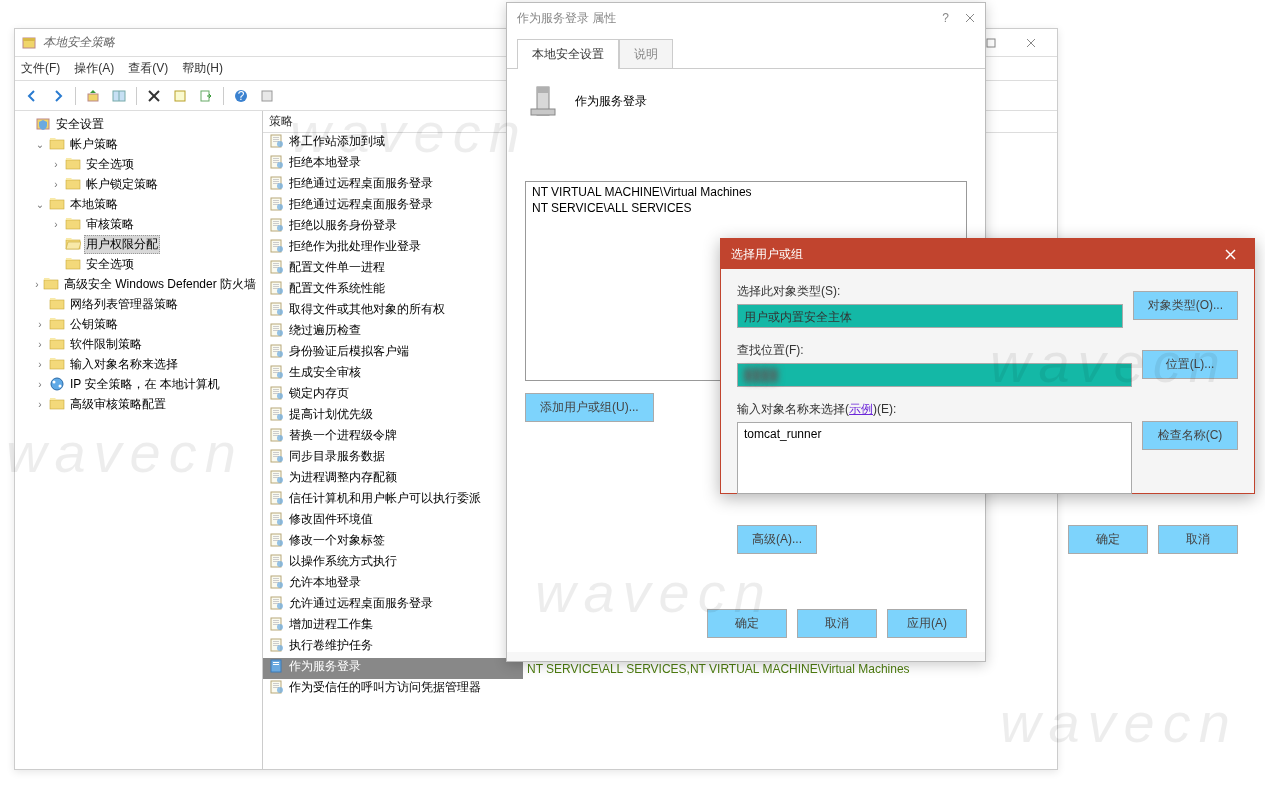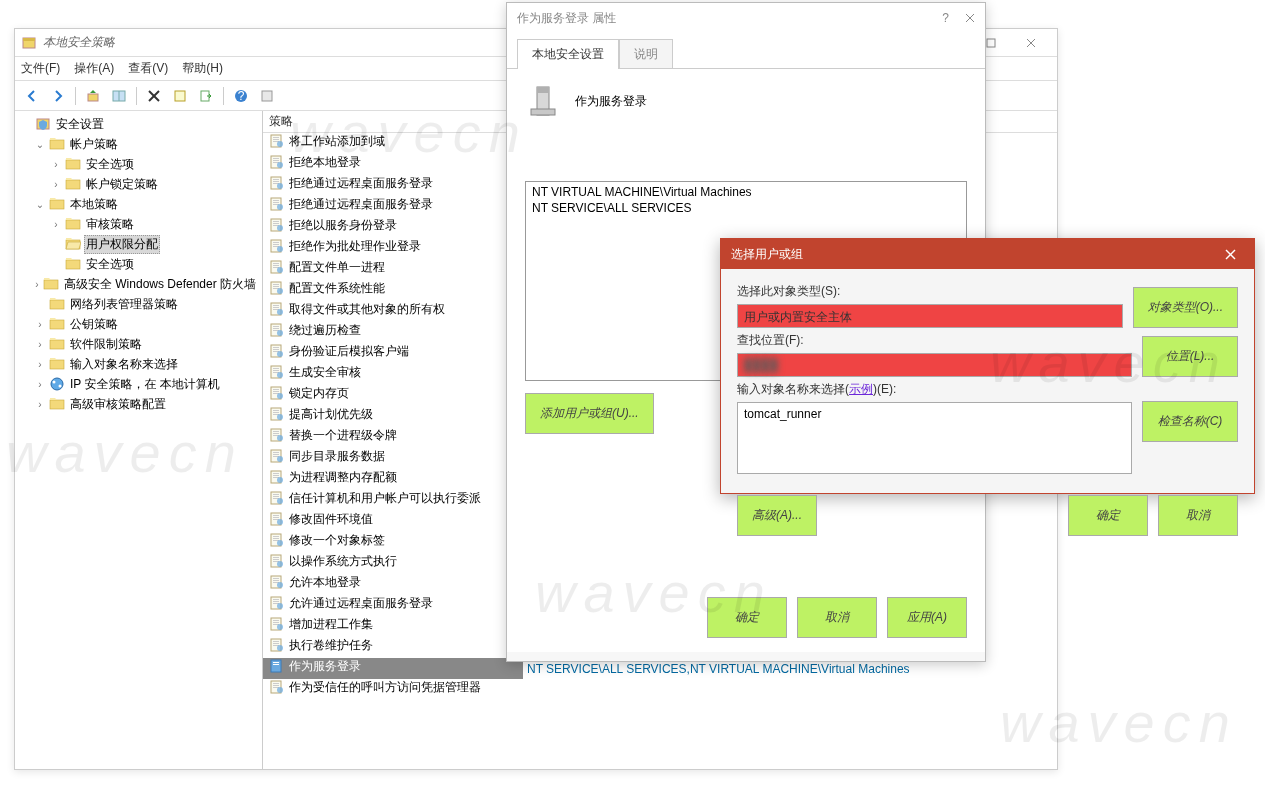--- a/index.html
+++ b/index.html
@@ -40,49 +40,49 @@
 .list-pane::-webkit-scrollbar-track { background: #f0f0f0; }
 .list-header { position: sticky; top: 0; background: #fff; border-bottom: 1px solid #ddd; display: flex; height: 22px; align-items: center; z-index: 2; }
 .list-header .col { padding: 0 6px; color: #333; }
 .list-header .col1 { width: 260px; border-right: 1px solid #eee; }
 .list-row { display: flex; height: 21px; align-items: center; }
 .list-row .picon { width: 16px; height: 16px; margin: 0 4px 0 6px; display: inline-flex; }
 .list-row.sel { color: #fff; }
 .list-row.sel .cell1-wrap { background: #888; color: #fff; padding-right: 4px; }
 .cell1-wrap { display: flex; align-items: flex-start; height: 100%; }
 .list-row .cell1 { width: 230px; overflow: hidden; text-overflow: ellipsis; white-space: nowrap; }
-.list-row .cell2 { flex: 1; color: #0369a1; padding: 0 4px; white-space: nowrap; }
+.list-row .cell2 { flex: 1; color: #4d7c0f; padding: 0 4px; white-space: nowrap; }
 
 
 .prop-window { position: absolute; left: 506px; top: 2px; width: 480px; height: 660px; border: 1px solid #bbb; background: #f7f7f7; box-shadow: 0 3px 12px rgba(0,0,0,0.2); z-index: 10; }
 .prop-titlebar { height: 30px; display: flex; align-items: center; padding: 0 10px; color: #888; background: #fff; }
 .prop-title { flex: 1; }
 .prop-tabs { display: flex; padding: 6px 10px 0 10px; background: #fff; }
 .prop-tab { padding: 6px 14px; border: 1px solid #ccc; border-bottom: none; background: #fff; color: #666; }
 .prop-tab.active { color: #333; position: relative; z-index: 2; }
 .prop-tab.inactive { background: #f4f4f4; color: #888; }
 .prop-body { border-top: 1px solid #ccc; margin-top: -1px; padding: 14px 18px; background: #fff; height: calc(100% - 74px); position: relative; }
 .prop-heading { display: flex; align-items: center; gap: 14px; margin-bottom: 18px; }
 .prop-icon { width: 36px; height: 36px; }
 .prop-list { border: 1px solid #999; height: 200px; background: #fff; padding: 2px; margin-top: 62px; }
 .prop-list div { padding: 1px 4px; }
 .prop-btnrow { margin-top: 12px; }
-.btn { border: 1px solid #aaa; background: #bef264; padding: 11px 14px; color: #444; min-width: 80px; text-align: center; display: inline-block; font-style: italic; }
+.btn { border: 1px solid #aaa; background: #7dd3fc; padding: 5px 14px; color: #444; min-width: 80px; text-align: center; display: inline-block; }
 .prop-footer { position: absolute; bottom: 14px; right: 18px; display: flex; gap: 10px; }
 
 
 .sel-window { position: absolute; left: 720px; top: 238px; width: 535px; height: 256px; border: 1px solid #c1442e; background: #f5f5f5; box-shadow: 0 4px 16px rgba(0,0,0,0.3); z-index: 20; }
 .sel-titlebar { height: 30px; background: #c1442e; color: #fff; display: flex; align-items: center; padding: 0 10px; }
 .sel-title { flex: 1; font-size: 12px; }
 .sel-close { width: 28px; height: 22px; display: flex; align-items: center; justify-content: center; }
 .sel-body { padding: 14px 16px; }
-.sel-row { display: flex; align-items: flex-end; gap: 10px; margin-bottom: 4px; }
+.sel-row { display: flex; align-items: center; gap: 10px; margin-bottom: 14px; }
 .sel-col { flex: 1; }
 .sel-label { color: #333; margin-bottom: 4px; }
-.sel-field { border: 1px solid #aaa; background: #ef4444; padding: 4px 6px; height: 24px; width: 100%; color: #333; }
+.sel-field { border: 1px solid #aaa; background: #14b8a6; padding: 4px 6px; height: 24px; width: 100%; color: #333; }
 .sel-field.blur { color: transparent; text-shadow: 0 0 6px rgba(90,90,90,0.8); }
 .sel-textarea { border: 1px solid #aaa; background: #fff; width: 100%; height: 72px; padding: 4px 6px; resize: none; font-family: inherit; }
 .sel-link { color: #6d28d9; text-decoration: underline; cursor: pointer; }
 .sel-footer { display: flex; justify-content: space-between; padding: 0 16px 14px 16px; }
 .sel-footer-right { display: flex; gap: 10px; }
 
 
 svg { display: block; }
 .folder-svg rect { fill: #f3d97a; stroke: #c8a83b; stroke-width: 0.6; }
 .folder-svg polygon { fill: #f8e9a8; }

